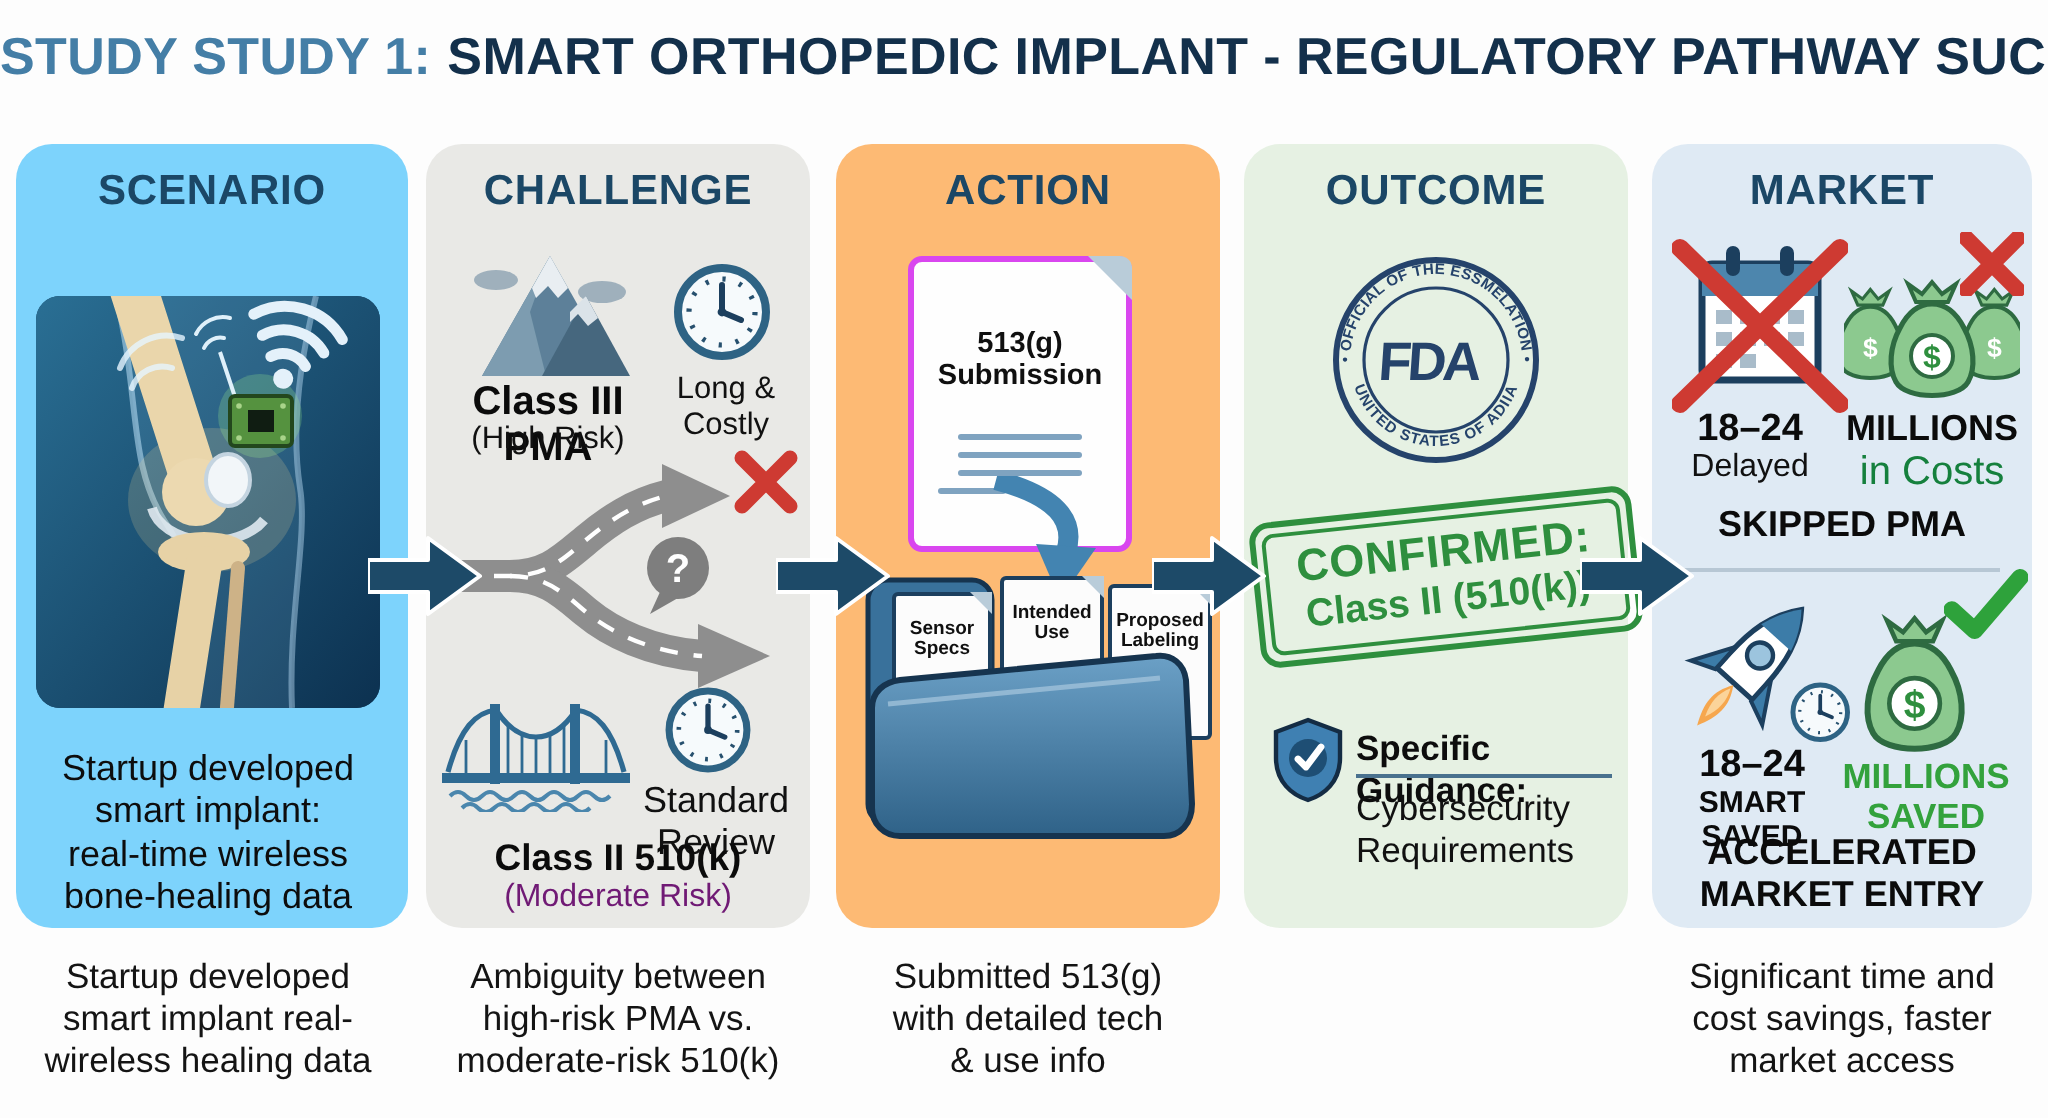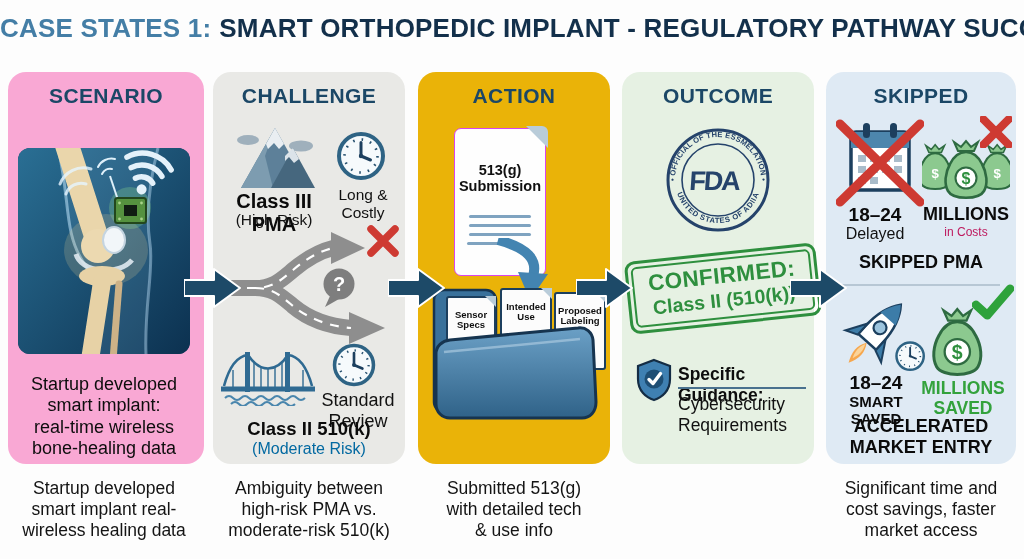--- a/index.html
+++ b/index.html
@@ -7,23 +7,23 @@
           font-family:"Liberation Sans",sans-serif;overflow:hidden;}
 
   
   .title{position:absolute;top:13px;left:0;width:100%;text-align:center;
          font-size:26px;font-weight:800;letter-spacing:.2px;white-space:nowrap;}
   .title .prefix{color:#447ea6;margin-right:8px;}
   .title .main{color:#13304b;}
 
   
   .card{position:absolute;top:72px;height:392px;border-radius:18px;}
-  #card-scenario {left:8px;  width:196px;background:#f9a8d4;}
+  #card-scenario {left:8px;  width:196px;background:#7dd3fc;}
   #card-challenge{left:213px;width:192px;background:#e9e9e6;}
-  #card-action   {left:418px;width:192px;background:#eab308;}
+  #card-action   {left:418px;width:192px;background:#fdba74;}
   #card-outcome  {left:622px;width:192px;background:#e6f1e3;}
   #card-impact   {left:826px;width:190px;background:#dfeaf4;}
   .card-heading{position:absolute;top:12px;left:0;width:100%;text-align:center;
                 font-size:21px;font-weight:800;color:#1b4766;letter-spacing:.4px;}
   .abs{position:absolute;}
   .ctr{text-align:center;}
   .pre{white-space:pre-line;}
 
   
   .caption{position:absolute;top:478px;text-align:center;font-size:17.5px;
@@ -43,25 +43,25 @@
   .scenario-text{left:4px;top:302px;width:184px;font-size:18px;line-height:1.19;
                  color:#0d0d0d;}
 
   
   .lbl-bold{font-weight:800;color:#0b0b0b;}
   .pma-label {left:0;top:118px;width:122px;font-size:20px;}
   .pma-sub   {left:0;top:139px;width:122px;font-size:15.5px;color:#111;}
   .longcostly{left:110px;top:114px;width:80px;font-size:15.5px;line-height:1.15;color:#111;}
   .stdreview {left:100px;top:318px;width:90px;font-size:18px;line-height:1.15;color:#111;}
   .k510-label{left:6px;top:346px;width:180px;font-size:18.5px;}
-  .k510-sub  {left:6px;top:368px;width:180px;font-size:16px;color:#0369a1;}
-
-  
-  .doc513{left:36px;top:56px;width:92px;height:148px;background:#fefefe;
-          border:1px solid #d946ef;border-radius:7px;box-sizing:border-box;}
+  .k510-sub  {left:6px;top:368px;width:180px;font-size:16px;color:#701a75;}
+
+  
+  .doc513{left:36px;top:56px;width:112px;height:148px;background:#fefefe;
+          border:3px solid #d946ef;border-radius:7px;box-sizing:border-box;}
   .doc-fold{position:absolute;top:-3px;right:-3px;width:0;height:0;
             border-top:22px solid #b9ccd9;border-left:22px solid transparent;
             border-top-right-radius:6px;}
   .doc-label{position:absolute;top:34px;left:0;width:100%;text-align:center;
              font-size:14.5px;font-weight:800;color:#101010;line-height:1.1;}
   .doc-lines{position:absolute;top:86px;left:0;width:100%;}
   .doc-line{height:3px;background:#7fa3c0;border-radius:2px;margin:0 auto 6px auto;}
   .curve-arrow{left:72px;top:166px;width:66px;height:66px;}
   .folder-back{left:12px;top:210px;width:168px;height:146px;}
   .mini-doc{position:absolute;background:#fcfcfc;border:2.5px solid #1c3f5e;
@@ -88,21 +88,21 @@
   .guid-rule{left:56px;top:315px;width:128px;height:2px;background:#49718e;}
   .guid-body{left:56px;top:322px;width:134px;font-size:17.5px;line-height:1.2;color:#111;}
 
   
   .cal-icon{left:10px;top:44px;width:88px;height:92px;}
   .bags3-icon{left:96px;top:62px;width:88px;height:74px;}
   .redx-small{left:154px;top:44px;width:32px;height:32px;}
   .delayed-v{left:0;top:132px;width:98px;font-size:19px;}
   .delayed-l{left:0;top:153px;width:98px;font-size:16px;color:#111;}
   .costs-v{left:92px;top:132px;width:96px;font-size:18px;}
-  .costs-l{left:92px;top:153px;width:96px;font-size:12px;color:#be185d;}
+  .costs-l{left:92px;top:153px;width:96px;font-size:20px;color:#15803d;}
   .skipped{left:0;top:180px;width:100%;font-size:18px;}
   .divider{left:16px;top:212px;width:158px;height:2px;background:#b7c7d4;}
   .rocket-icon{left:8px;top:220px;width:98px;height:88px;}
   .bag1-icon{left:102px;top:230px;width:60px;height:76px;}
   .check-icon{left:146px;top:212px;width:42px;height:36px;}
   .monthsv{left:0;top:300px;width:100px;font-size:19px;}
   .monthsl{left:0;top:322px;width:100px;font-size:15px;font-weight:800;line-height:1.12;color:#0b0b0b;}
   .millions-saved{left:88px;top:306px;width:98px;font-size:17.5px;font-weight:800;
                   line-height:1.15;color:#33a23c;}
   .accelerated{left:0;top:344px;width:100%;font-size:18px;line-height:1.18;}
@@ -125,21 +125,21 @@
                  C35,18 30,12 22,12 Z" fill="#8cc98f" stroke="#2e6b41" stroke-width="2.6"></path>
         <path d="M14,11 L30,11 L34,2 L27,7 L22,1 L17,7 L10,2 Z" fill="#8cc98f" stroke="#2e6b41" stroke-width="2"></path>
       </g>
       <g id="redX">
         <path d="M3,3 L27,27 M27,3 L3,27" stroke="#ce3a32" stroke-width="7.5" stroke-linecap="round" fill="none"></path>
       </g>
     </defs>
   </svg>
 
   <div class="title">
-    <span class="prefix">CASE STATES 1:</span><span class="main">SMART ORTHOPEDIC IMPLANT - REGULATORY PATHWAY SUCCESS</span>
+    <span class="prefix">STUDY STUDY 1:</span><span class="main">SMART ORTHOPEDIC IMPLANT - REGULATORY PATHWAY SUCCESS</span>
   </div>
 
   <svg class="connector" style="left:184px" viewBox="0 0 58 44">
     <polygon points="0,14 30,14 30,3 56,22 30,41 30,30 0,30" fill="#1d4a68" stroke="#ffffff" stroke-width="2" stroke-linejoin="round"></polygon>
   </svg>
   <svg class="connector" style="left:388px" viewBox="0 0 58 44">
     <polygon points="0,14 30,14 30,3 56,22 30,41 30,30 0,30" fill="#1d4a68" stroke="#ffffff" stroke-width="2" stroke-linejoin="round"></polygon>
   </svg>
   <svg class="connector" style="left:576px" viewBox="0 0 58 44">
     <polygon points="0,14 30,14 30,3 56,22 30,41 30,30 0,30" fill="#1d4a68" stroke="#ffffff" stroke-width="2" stroke-linejoin="round"></polygon>
@@ -354,21 +354,21 @@
       <circle cx="20" cy="21" r="9.5" fill="#1e4e74"></circle>
       <path d="M15,21.5 L19,25.5 L26.5,15.5" stroke="#ffffff" stroke-width="3.4" fill="none" stroke-linecap="round" stroke-linejoin="round"></path>
     </svg>
     <div class="abs guid-title">Specific Guidance:</div>
     <div class="abs guid-rule"></div>
     <div class="abs pre guid-body">Cybersecurity
 Requirements</div>
   </div>
 
   <div class="card" id="card-impact">
-    <div class="card-heading">SKIPPED</div>
+    <div class="card-heading">MARKET</div>
 
     <svg class="abs cal-icon" viewBox="0 0 88 92">
       <rect x="15" y="16" width="58" height="58" rx="5" fill="#ffffff" stroke="#1c3f5e" stroke-width="3.5"></rect>
       <path d="M15,21 C15,18 17,16 20,16 L68,16 C71,16 73,18 73,21 L73,32 L15,32 Z" fill="#4d86ad"></path>
       <rect x="27" y="7" width="7" height="15" rx="3.5" fill="#1c3f5e"></rect>
       <rect x="54" y="7" width="7" height="15" rx="3.5" fill="#1c3f5e"></rect>
       <g fill="#a9bcca">
         <rect x="22" y="39" width="8" height="7"></rect>
           <rect x="34" y="39" width="8" height="7"></rect>
         <rect x="46" y="39" width="8" height="7"></rect>

